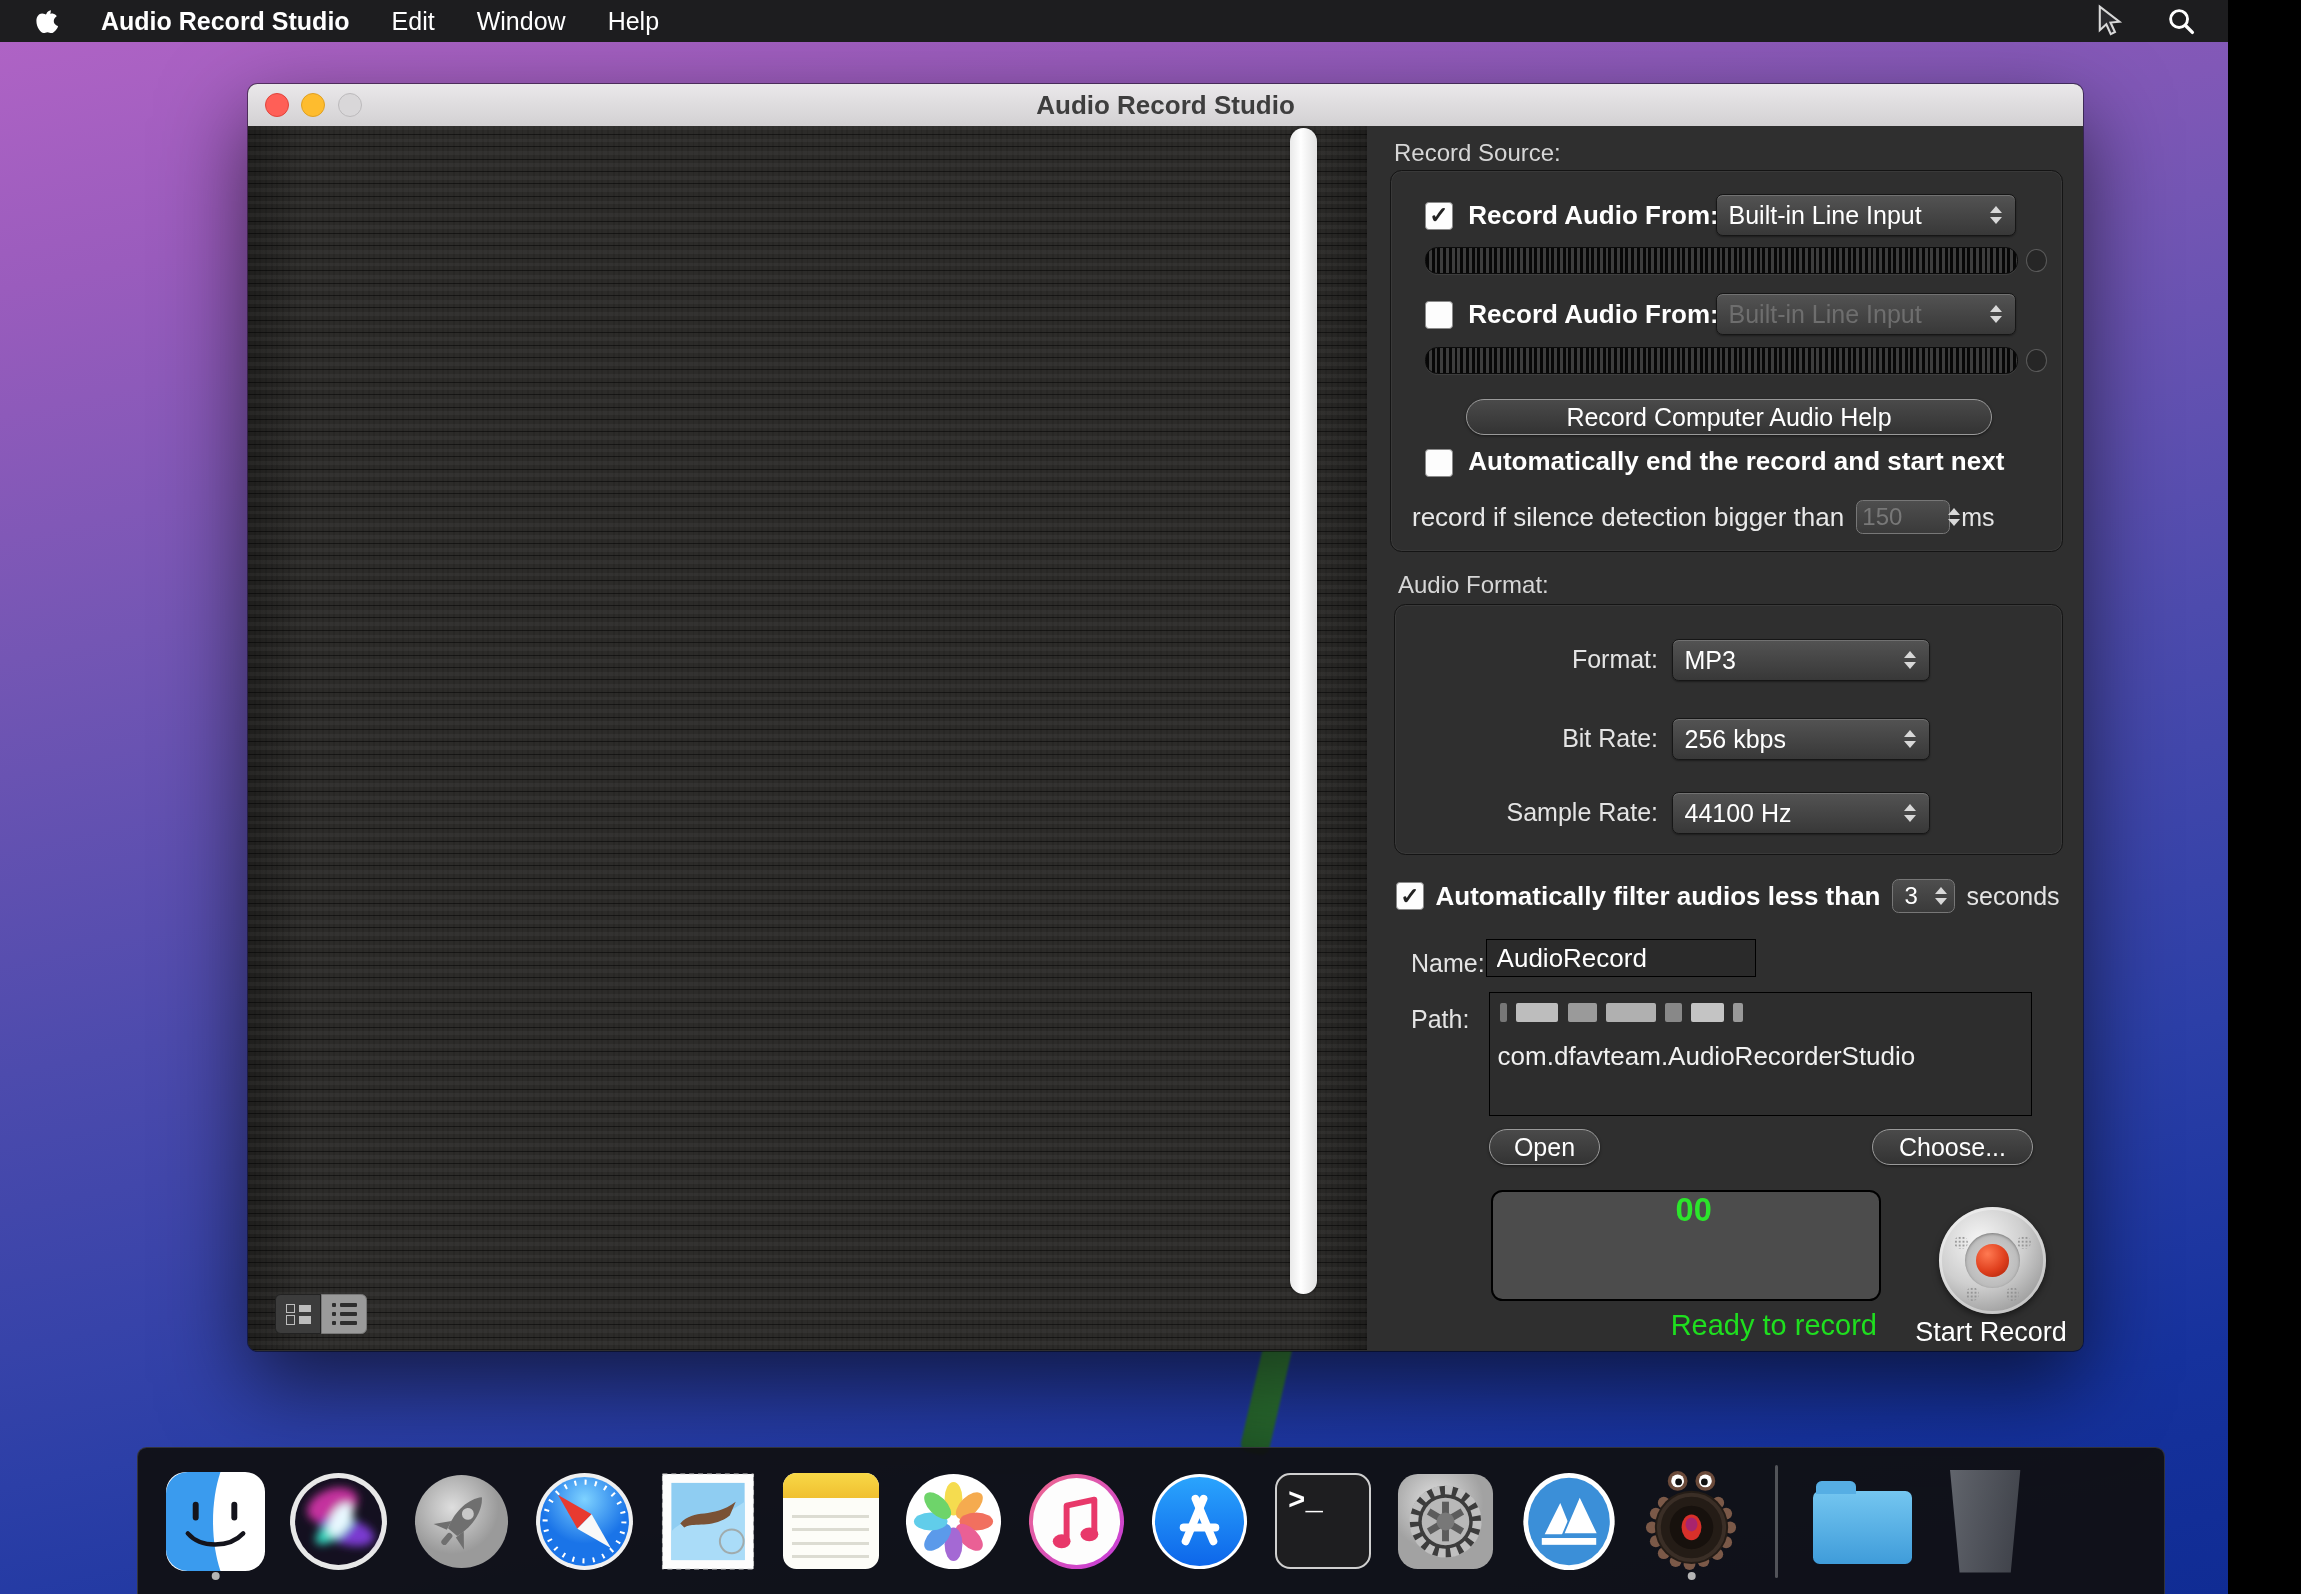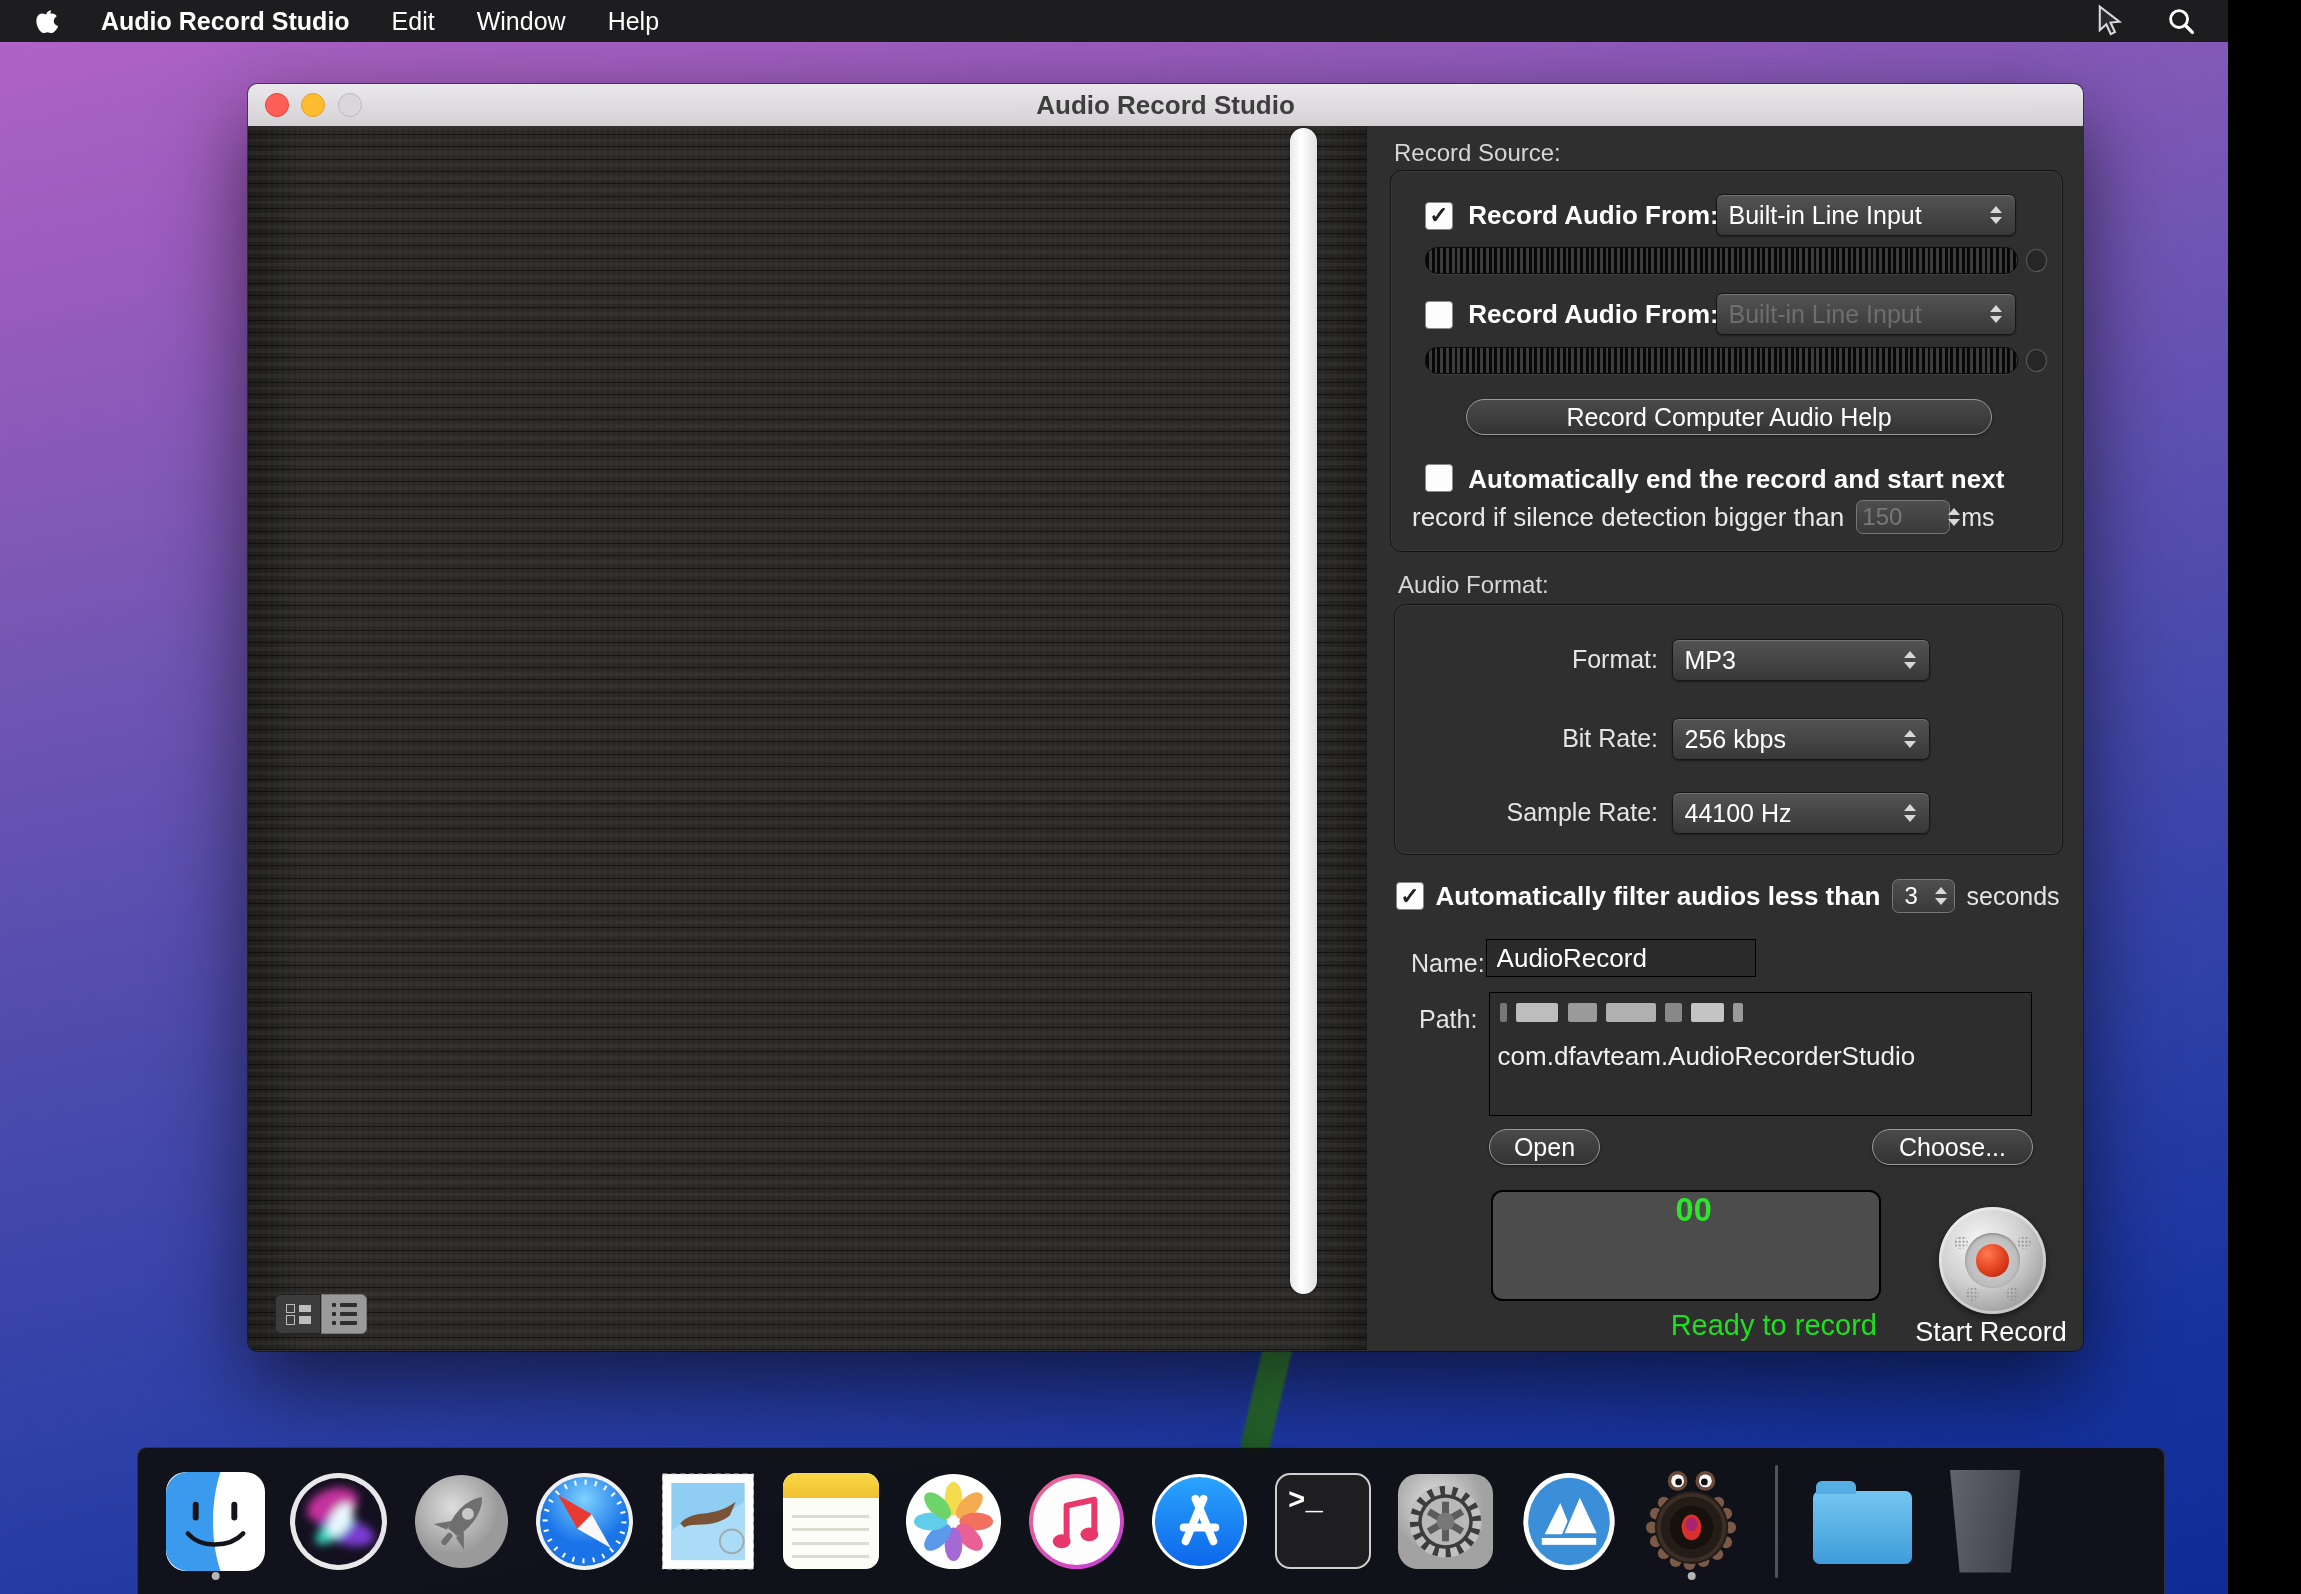--- a/index.html
+++ b/index.html
@@ -241,21 +241,21 @@
             <span class="arrows">
                 <i class="up"></i>
                 <i class="dn"></i>
               </span>
           </div>
           <div class="level" style="left:34px;top:176px;width:591px;"></div>
           <div class="knob" style="left:635px;top:178px;"></div>
 
           <div class="pillbtn" style="position:absolute;left:75px;top:228px;width:524px;height:34px;">Record Computer Audio Help</div>
 
-          <div style="position:absolute;left:34px;top:293px;display:flex;align-items:flex-start;gap:15.3px;">
+          <div style="position:absolute;left:34px;top:275px;display:flex;align-items:flex-end;gap:15.3px;">
             <span class="cb"></span>
             <span class="blabel">Automatically end the record and start next</span>
           </div>
           <div style="position:absolute;left:21px;top:329px;display:flex;align-items:center;gap:11.5px;width:640px;">
             <span class="blabel" style="font-weight:normal;color:#e8e8e8;">record if silence detection bigger than</span>
             <span class="stepper dim" style="width:94px;gap:36px;">
               <span class="sval">150</span>
               <span class="arrows">
                   <i class="up"></i>
                   <i class="dn"></i>
@@ -303,21 +303,21 @@
                 <i class="up"></i>
                 <i class="dn"></i>
               </span>
           </span>
           <span class="flabel">seconds</span>
         </div>
 
         <div class="flabel" style="position:absolute;left:44px;top:818px;line-height:38px;">Name:</div>
         <input class="field" style="position: absolute; left: 119px; top: 813px; width: 270px; height: 38px;" value="AudioRecord">
 
-        <div class="flabel" style="position:absolute;left:52px;top:874px;line-height:38px;">Path:</div>
+        <div class="flabel" style="position:absolute;left:44px;top:874px;line-height:38px;">Path:</div>
         <div class="pathbox" style="left:122px;top:866px;width:541px;height:122px;">
           <div style="position:absolute;left:9.6px;top:9.6px;">
             <span class="redact" style="width:7.6px;background:#777;"></span>
             <span class="redact" style="width:42px;background:#bdbdbd;"></span>
             <span class="redact" style="width:29px;background:#9a9a9a;"></span>
             <span class="redact" style="width:50px;background:#b0b0b0;"></span>
             <span class="redact" style="width:17px;background:#888;"></span>
             <span class="redact" style="width:32.5px;background:#c4c4c4;"></span>
             <span class="redact" style="width:9.6px;background:#999;"></span>
           </div>

